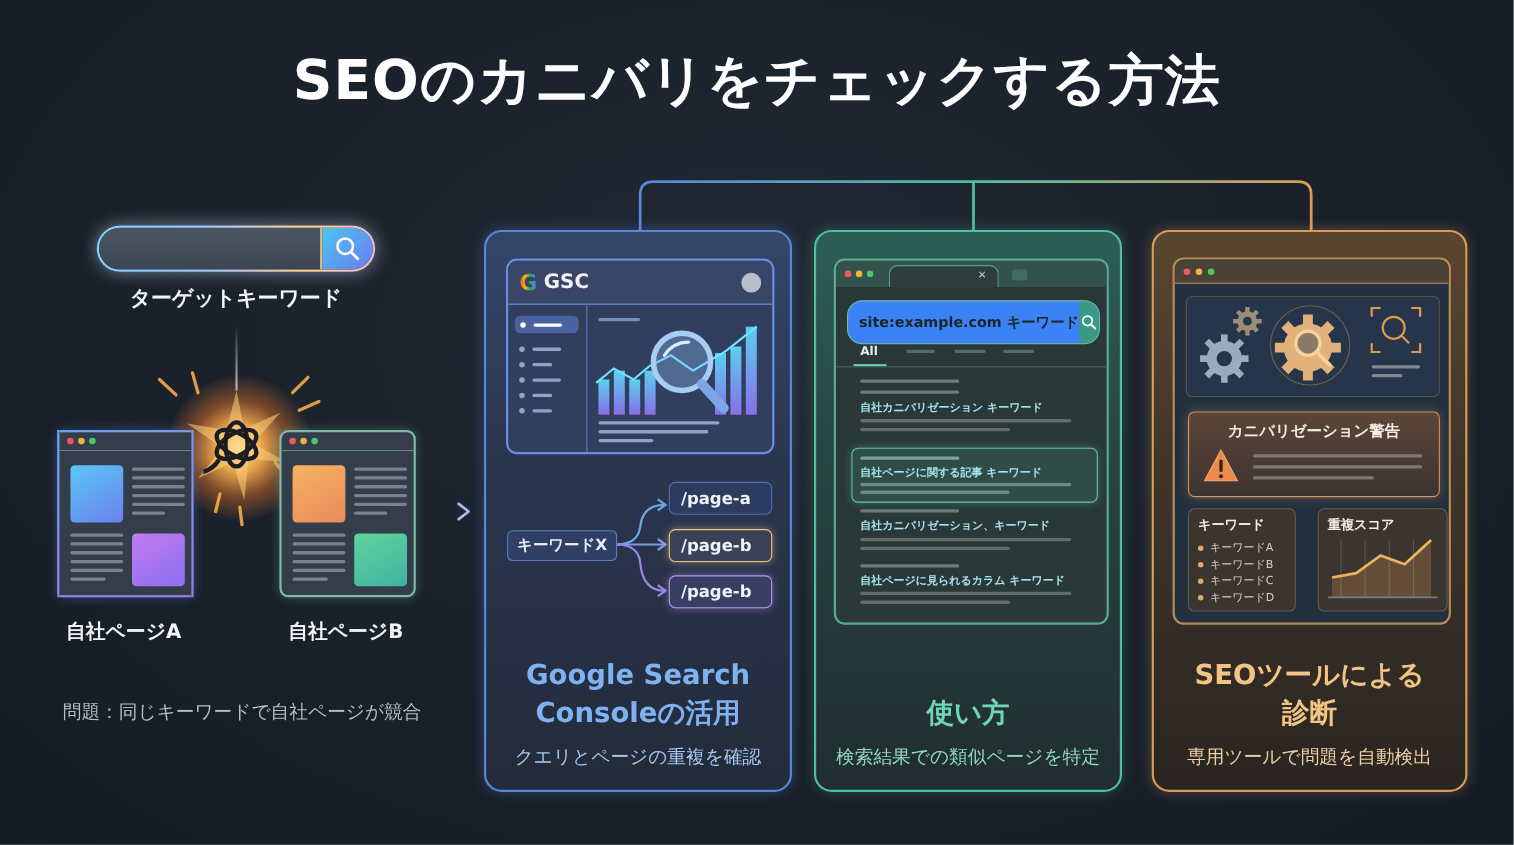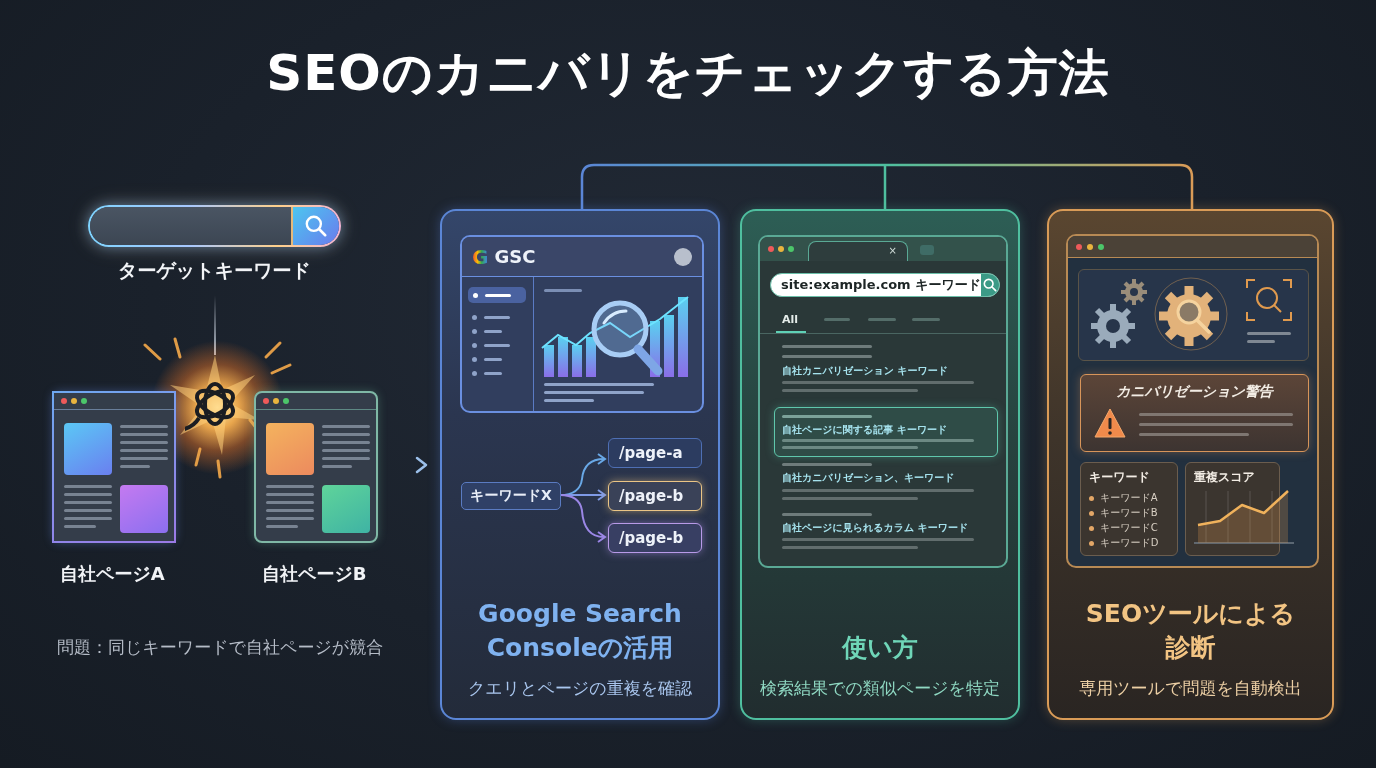--- a/index.html
+++ b/index.html
@@ -68,34 +68,34 @@
   .kwx { position: absolute; left: 19px; top: 271px; width: 100px; height: 28px; border-radius: 5px; border: 1.5px solid #5a7bc2; background: #2f4066; font-size: 14px; font-weight: bold; color: #e8edf7; display: flex; align-items: center; justify-content: center; }
   .pg { position: absolute; left: 166px; width: 94px; height: 30px; border-radius: 6px; font-size: 15px; font-weight: bold; color: #eef2f9; display: flex; align-items: center; padding-left: 10px; }
   .pg1 { top: 227px; border: 1.5px solid #4e6fb4; background: #2c3c60; }
   .pg2 { top: 270px; border: 1.5px solid #ebc585; background: #3a4258; box-shadow: 0 0 8px rgba(240,200,130,.5); }
   .pg3 { top: 312px; border: 1.5px solid #b89ae8; background: #383f63; box-shadow: 0 0 8px rgba(180,150,240,.5); }
   
   .site-win { position: absolute; left: 16px; top: 24px; width: 250px; height: 333px; border-radius: 10px; border: 2px solid #5aa995; background: #2a3838; overflow: hidden; }
   .site-chrome { height: 24px; background: #33524b; display: flex; align-items: center; gap: 4px; padding-left: 8px; position: relative; }
   .site-tab { position: absolute; left: 48px; top: 4px; width: 100px; height: 20px; border-radius: 8px 8px 0 0; background: #2e3d3d; border: 1.5px solid #5aa995; border-bottom: none; font-size: 10px; color: #d0dcd8; text-align: right; padding-right: 10px; line-height: 18px; }
   .site-tab2 { position: absolute; left: 160px; top: 8px; width: 14px; height: 10px; border-radius: 3px; background: #3f6c66; }
-  .site-search { position: absolute; left: 10px; top: 36px; width: 230px; height: 24px; border-radius: 14px; background: #ffffff; display: flex; align-items: center; overflow: hidden; border: 1.5px solid #6bbfa9; }
+  .site-search { position: absolute; left: 10px; top: 36px; width: 230px; height: 40px; border-radius: 14px; background: #3b82f6; display: flex; align-items: center; overflow: hidden; border: 1.5px solid #6bbfa9; }
   .site-search span { flex: 1; font-size: 13px; color: #1d2525; padding-left: 10px; font-weight: bold; white-space: nowrap; }
   .site-search .sbtn { width: 30px; height: 100%; background: #3b9a86; display: flex; align-items: center; justify-content: center; }
   .tab-all { position: absolute; left: 22px; top: 76px; font-size: 11px; color: #e4ece9; font-weight: bold; }
   .tab-underline { position: absolute; left: 16px; top: 94px; width: 30px; height: 2px; background: #5fd1b6; }
   .tab-sep { position: absolute; left: 0; right: 0; top: 96px; height: 1px; background: #4a6662; }
   .res-title { position: absolute; left: 22px; font-size: 10px; color: #a6e3ee; white-space: nowrap; font-weight: bold; }
   .res-hl { position: absolute; left: 14px; top: 170px; width: 224px; height: 50px; border-radius: 6px; border: 1.5px solid #5fc7ac; background: #2f4c47; box-shadow: 0 0 8px rgba(90,200,170,.35); }
   
   .tool-win { position: absolute; left: 17px; top: 23px; width: 253px; height: 334px; border-radius: 10px; border: 2px solid #b88a54; background: #22303f; overflow: hidden; }
   .tool-chrome { height: 22px; background: #4b4237; border-bottom: 1.5px solid #b88a54; display: flex; align-items: center; gap: 5px; padding-left: 8px; }
   .tool-top { position: absolute; left: 10px; top: 33px; width: 231px; height: 92px; border-radius: 6px; border: 1.5px solid #5a5448; background: #27354a; }
   .warn { position: absolute; left: 12px; top: 138px; width: 229px; height: 78px; border-radius: 6px; border: 1.5px solid #d8955a; background: linear-gradient(#5c4538, #3d3431); box-shadow: 0 0 10px rgba(220,150,90,.35); }
-  .warn-title { position: absolute; left: 0; top: 8px; width: 100%; text-align: center; font-size: 14px; font-weight: bold; color: #f2ece4; font-style: italic; }
+  .warn-title { position: absolute; left: 0; top: 8px; width: 100%; text-align: center; font-size: 14px; font-weight: bold; color: #f2ece4; }
   .mini { position: absolute; top: 226px; height: 94px; border-radius: 6px; border: 1.5px solid #6b5d4e; background: #3b352f; }
   .mini-title { position: absolute; left: 8px; top: 6px; font-size: 12px; font-weight: bold; color: #f2ece4; }
   .kw-item { position: absolute; left: 8px; font-size: 10px; color: #d9d0c4; display: flex; align-items: center; gap: 6px; }
   .kw-item .b { width: 5px; height: 5px; border-radius: 50%; background: #e3a767; }
 </style>
 </head>
 <body>
 
 <div class="abs title">SEOのカニバリをチェックする方法</div>
 
@@ -411,21 +411,21 @@
         </div>
       <div class="kw-item" style="top:58px">
           <span class="b"></span>
           <span>キーワードC</span>
         </div>
       <div class="kw-item" style="top:73px">
           <span class="b"></span>
           <span>キーワードD</span>
         </div>
     </div>
-    <div class="mini" style="left:117px;width:95px">
+    <div class="mini" style="left:130px;width:118px">
       <div class="mini-title">重複スコア</div>
       <svg style="position:absolute;left:8px;top:26px" width="102" height="60" viewBox="0 0 102 60">
         <g stroke="#5a5550" stroke-width="1">
             <line x1="12" y1="2" x2="12" y2="54"></line>
             <line x1="34" y1="2" x2="34" y2="54"></line>
             <line x1="56" y1="2" x2="56" y2="54"></line>
             <line x1="78" y1="2" x2="78" y2="54"></line>
           </g>
         <line x1="0" y1="54" x2="100" y2="54" stroke="#6f7a86" stroke-width="1.5"></line>
         <polygon points="4,36 26,32 48,16 70,24 94,2 94,54 4,54" fill="rgba(220,150,80,.25)"></polygon>

